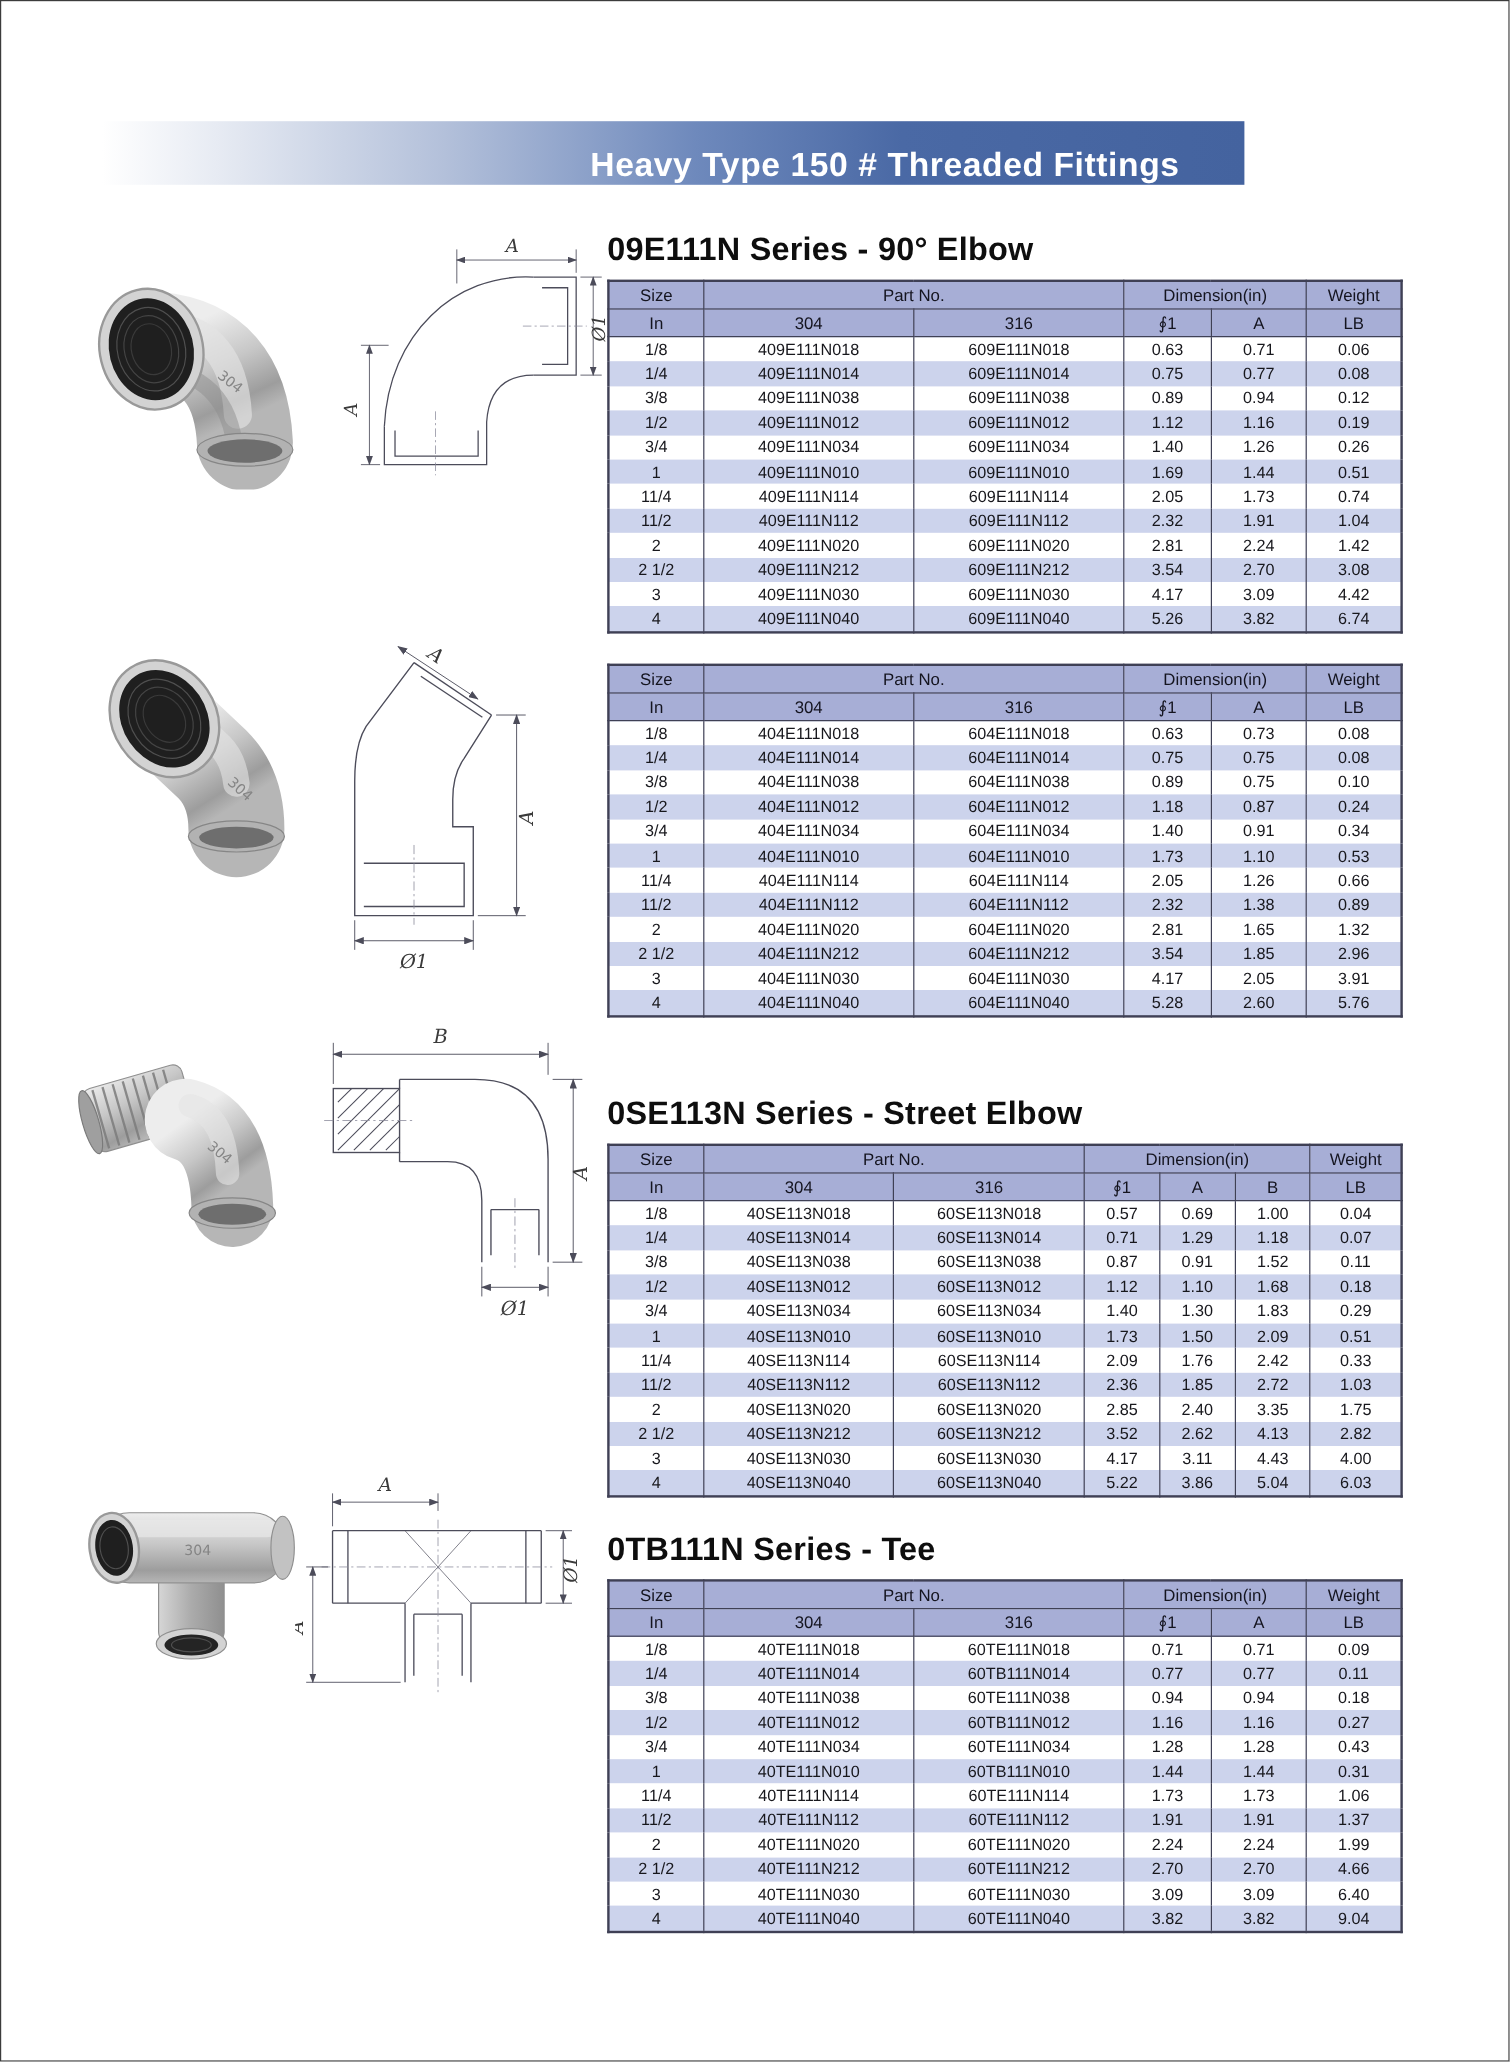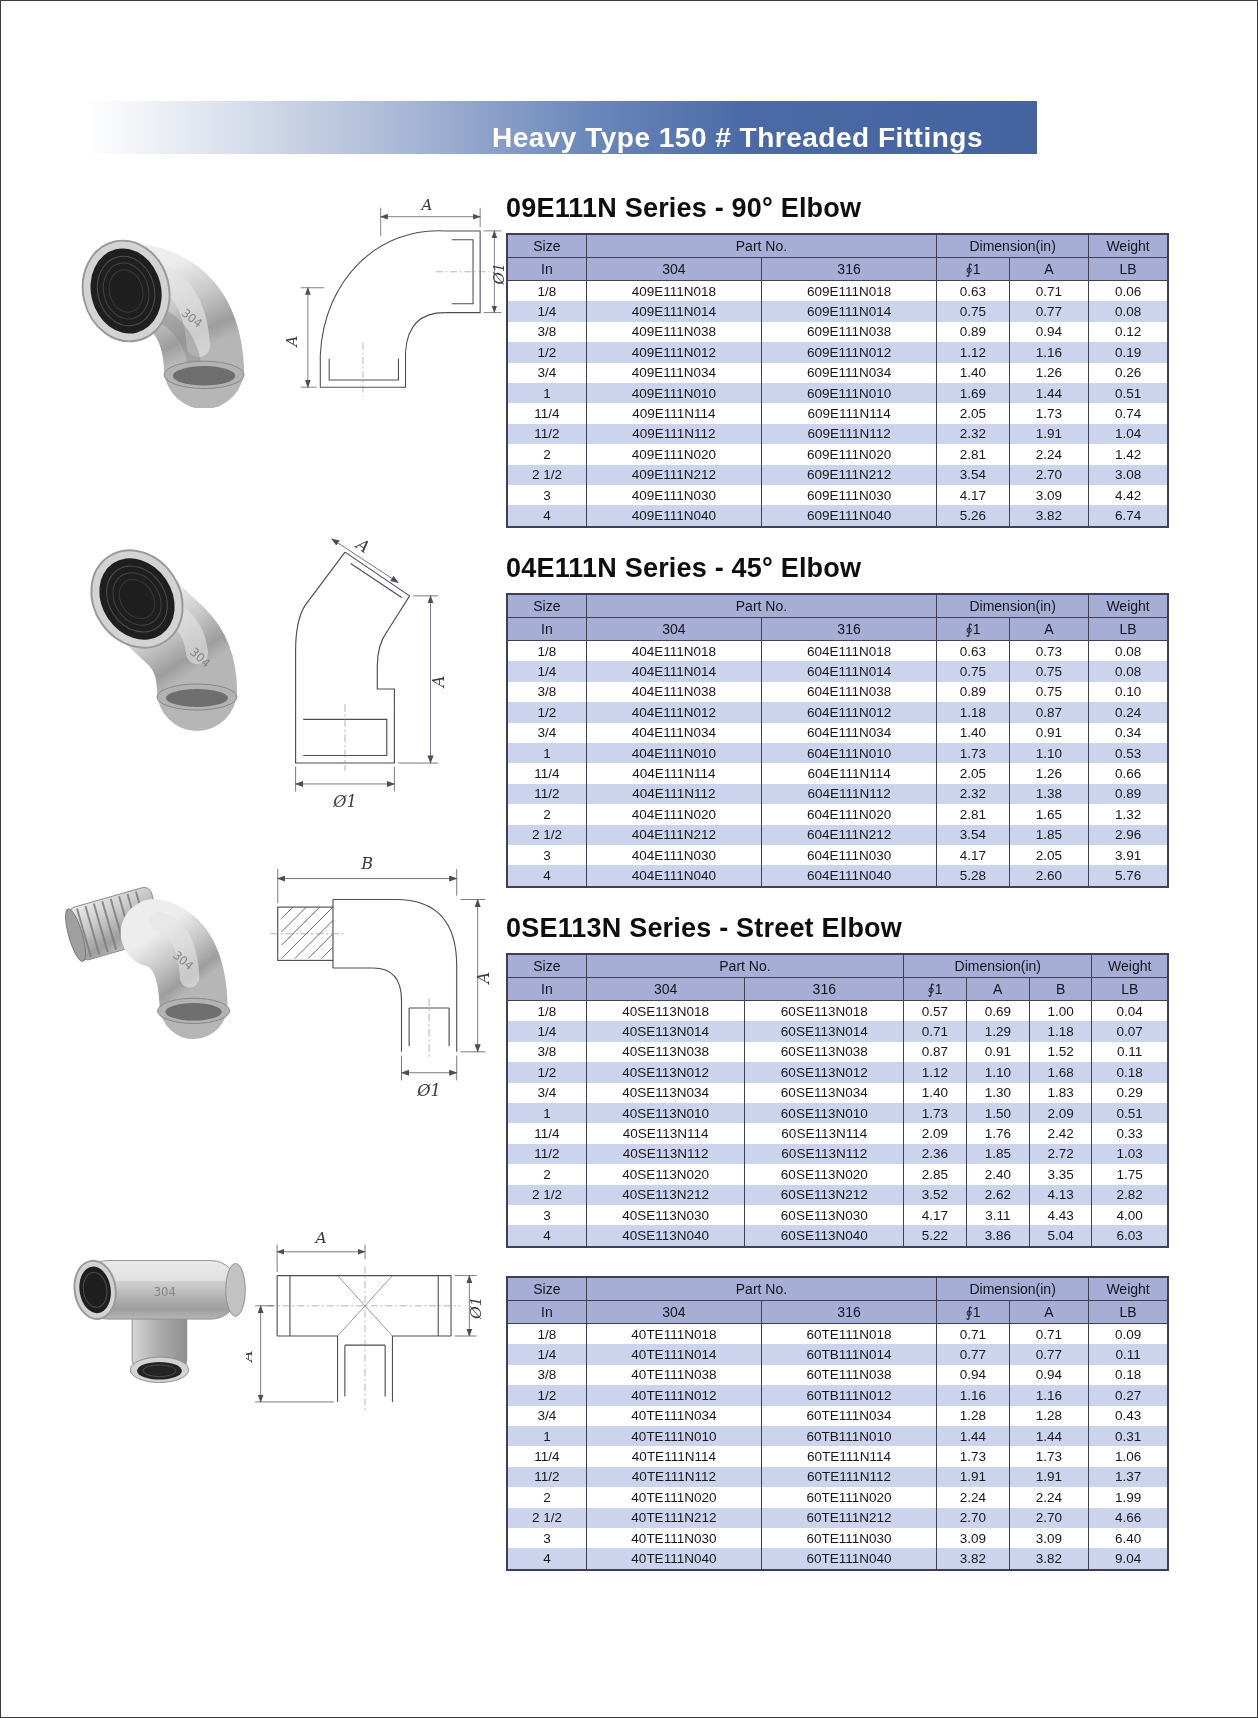--- a/index.html
+++ b/index.html
@@ -447,21 +447,20 @@
               <td>609E111N040</td>
               <td>5.26</td>
               <td>3.82</td>
               <td>6.74</td>
             </tr>
           </tbody>
         </table>
       </div>
   </div>
   <div class="tablock" style="top:552px">
-    <h2 class="section-title">04E111N Series - 45° Elbow</h2>
     <div>
         <table class="fit-table">
           <colgroup>
             <col style="width: 12%;">
             <col style="width: 26.5%;">
             <col style="width: 26.5%;">
             <col style="width: 11%;">
             <col style="width: 12%;">
             <col style="width: 12%;">
           </colgroup>
@@ -719,20 +718,21 @@
               <td>5.22</td>
               <td>3.86</td>
               <td>5.04</td>
               <td>6.03</td>
             </tr>
           </tbody>
         </table>
       </div>
   </div>
   <div class="tablock" style="top:1275px">
+    <h2 class="section-title">0TB111N Series - Tee</h2>
     <div>
         <table class="fit-table">
           <colgroup>
             <col style="width: 12%;">
             <col style="width: 26.5%;">
             <col style="width: 26.5%;">
             <col style="width: 11%;">
             <col style="width: 12%;">
             <col style="width: 12%;">
           </colgroup>

